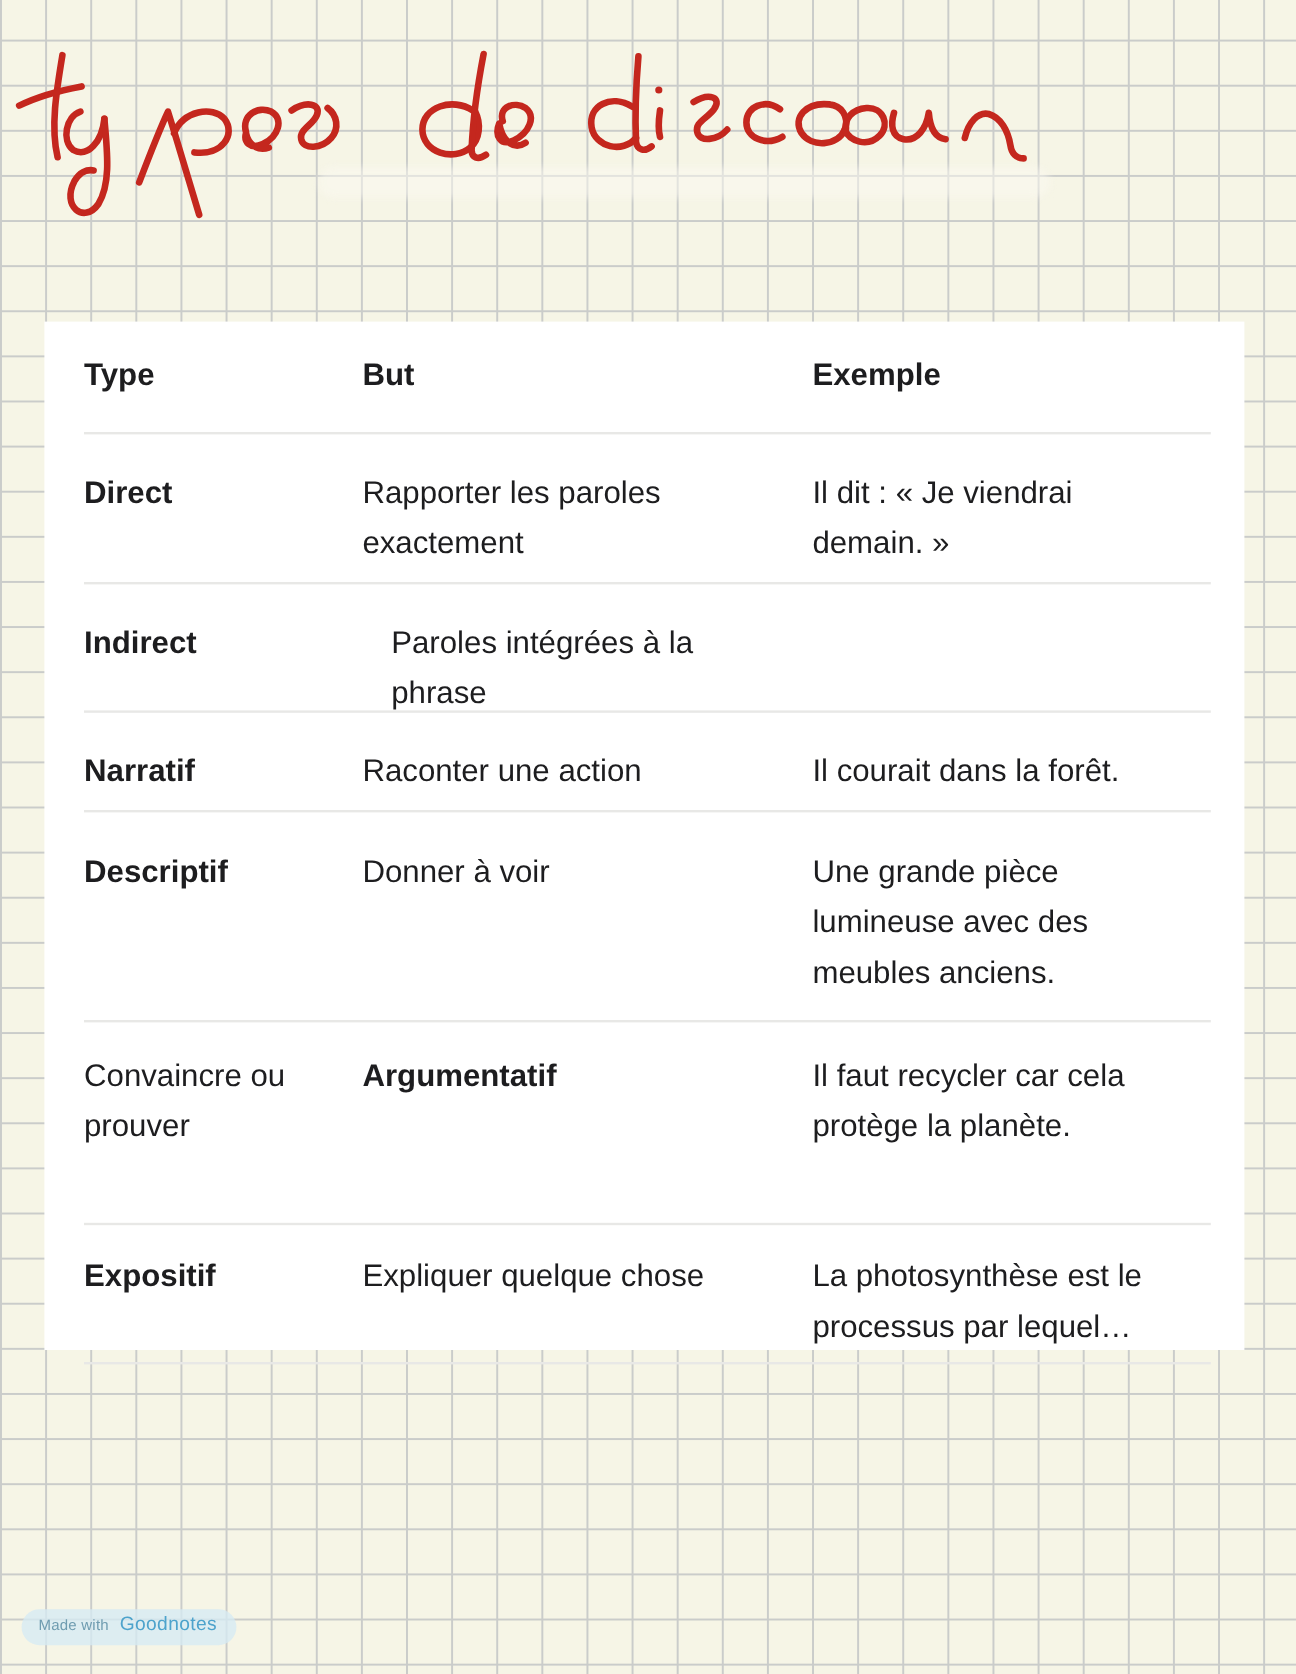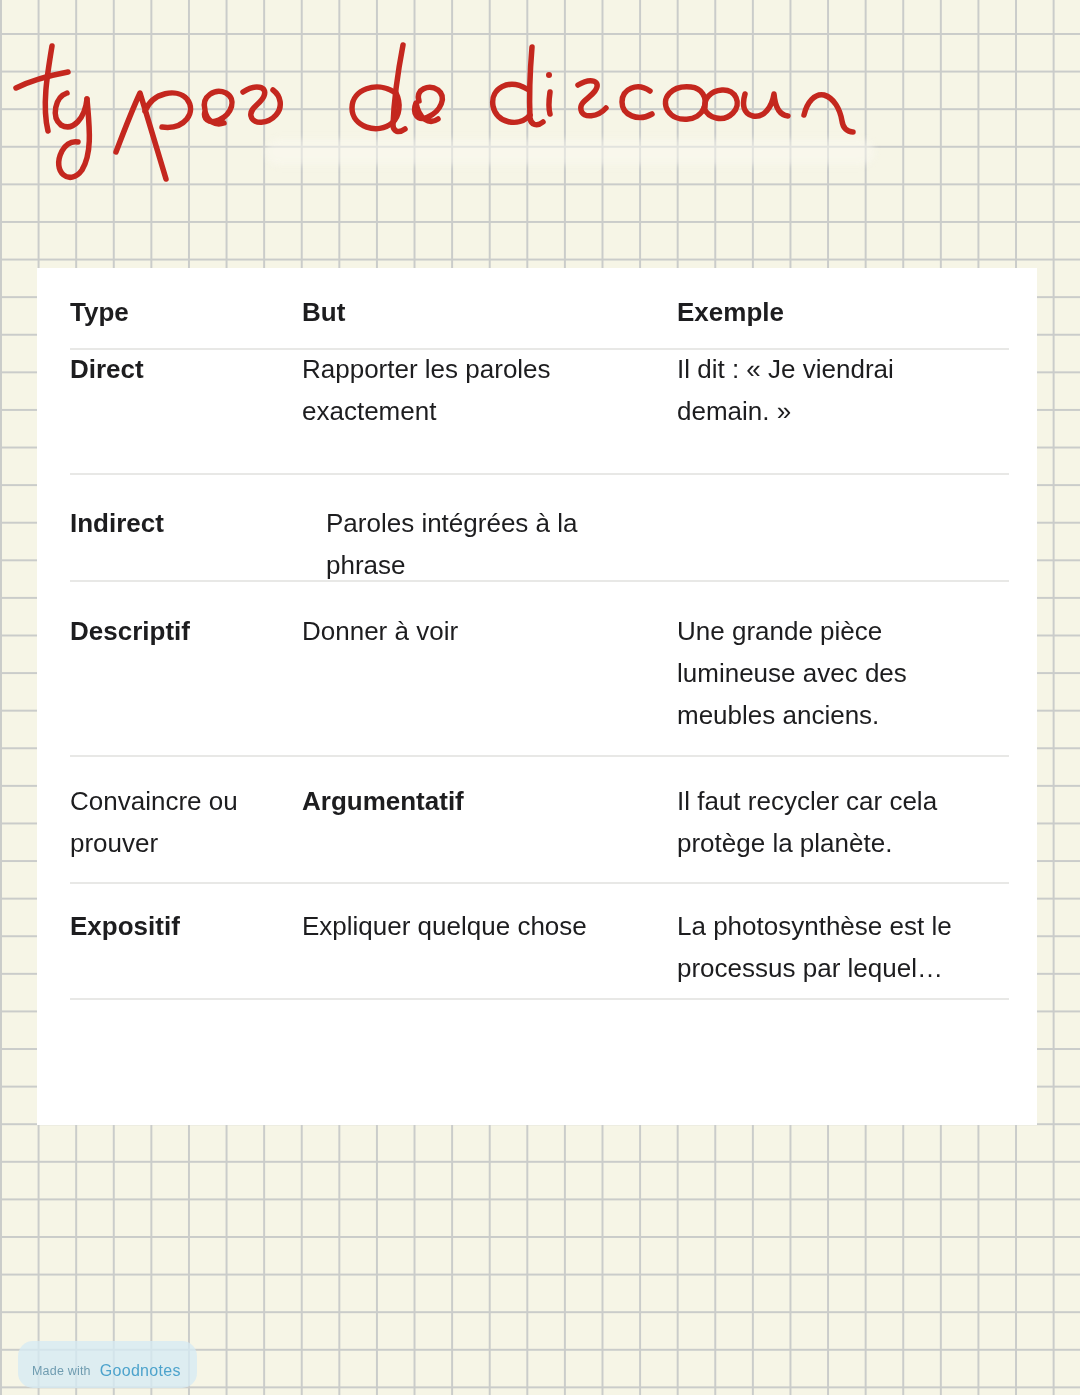--- a/index.html
+++ b/index.html
@@ -26,38 +26,38 @@
     color:#1d1d1f;font-size:26px;line-height:42px;
   }
   .t-row{
     display:grid;grid-template-columns:232px 375px 1fr;
     box-sizing:border-box;padding:0 28px 0 33px;position:relative;
     align-content:start;
   }
   .t-row .sep{
     position:absolute;top:0;left:33px;right:28px;height:2px;background:#e8e8e6;
   }
-  .t-row.header{height:80px;padding-top:23px;font-weight:700;border-radius:11px;}
-  .t-row.r0{height:125px;}
+  .t-row.header{height:92px;padding-top:23px;font-weight:700;border-radius:11px;}
+  .t-row.r0{height:125px;padding-top:29px;}
   .t-row.r1{height:107px;padding-top:29px;gap:24px;}
   .t-row.r2{height:83px;padding-top:29px;}
   .t-row.r3{height:175px;padding-top:30px;}
   .t-row.r4{height:127px;padding-top:25px;}
-  .t-row.r5{height:118px;padding-top:23px;}
+  .t-row.r5{height:118px;padding-top:23px;margin-top:42px;}
   .t-row.r5 .sep-bottom{
     position:absolute;bottom:0;left:33px;right:28px;height:2px;background:#e8e8e6;
   }
   .cell{white-space:pre-line;}
   .cell.type{font-weight:700;}
 
   .watermark{
     position:absolute;left:18px;top:1341px;
     display:flex;align-items:center;gap:9px;
     background:rgba(214,235,243,.78);
-    border-radius:15px;padding:21px 16px 8px 14px;
+    border-radius:15px;padding:4px 16px 8px 14px;
   }
   .wm-prefix{font-size:12.5px;color:#6f9cb0;font-weight:500;letter-spacing:.2px;}
   .wm-brand{font-size:16px;color:#4da3cc;font-weight:400;letter-spacing:.3px;}
 </style>
 </head>
 <body>
 
 <div class="smudge"></div>
 
 <svg class="title-svg" viewBox="0 0 900 200" role="img" aria-label="types de discour">
@@ -106,20 +106,26 @@
 demain. »</div>
   </div>
 
   <div class="t-row r1">
     <div class="sep"></div>
     <div class="cell type">Indirect</div>
     <div class="cell">Paroles intégrées à la
 phrase</div>
   </div>
 
+  <div class="t-row r2">
+    <div class="sep"></div>
+    <div class="cell type">Narratif</div>
+    <div class="cell">Raconter une action</div>
+    <div class="cell">Il courait dans la forêt.</div>
+  </div>
 
   <div class="t-row r3">
     <div class="sep"></div>
     <div class="cell type">Descriptif</div>
     <div class="cell">Donner à voir</div>
     <div class="cell">Une grande pièce
 lumineuse avec des
 meubles anciens.</div>
   </div>
 

